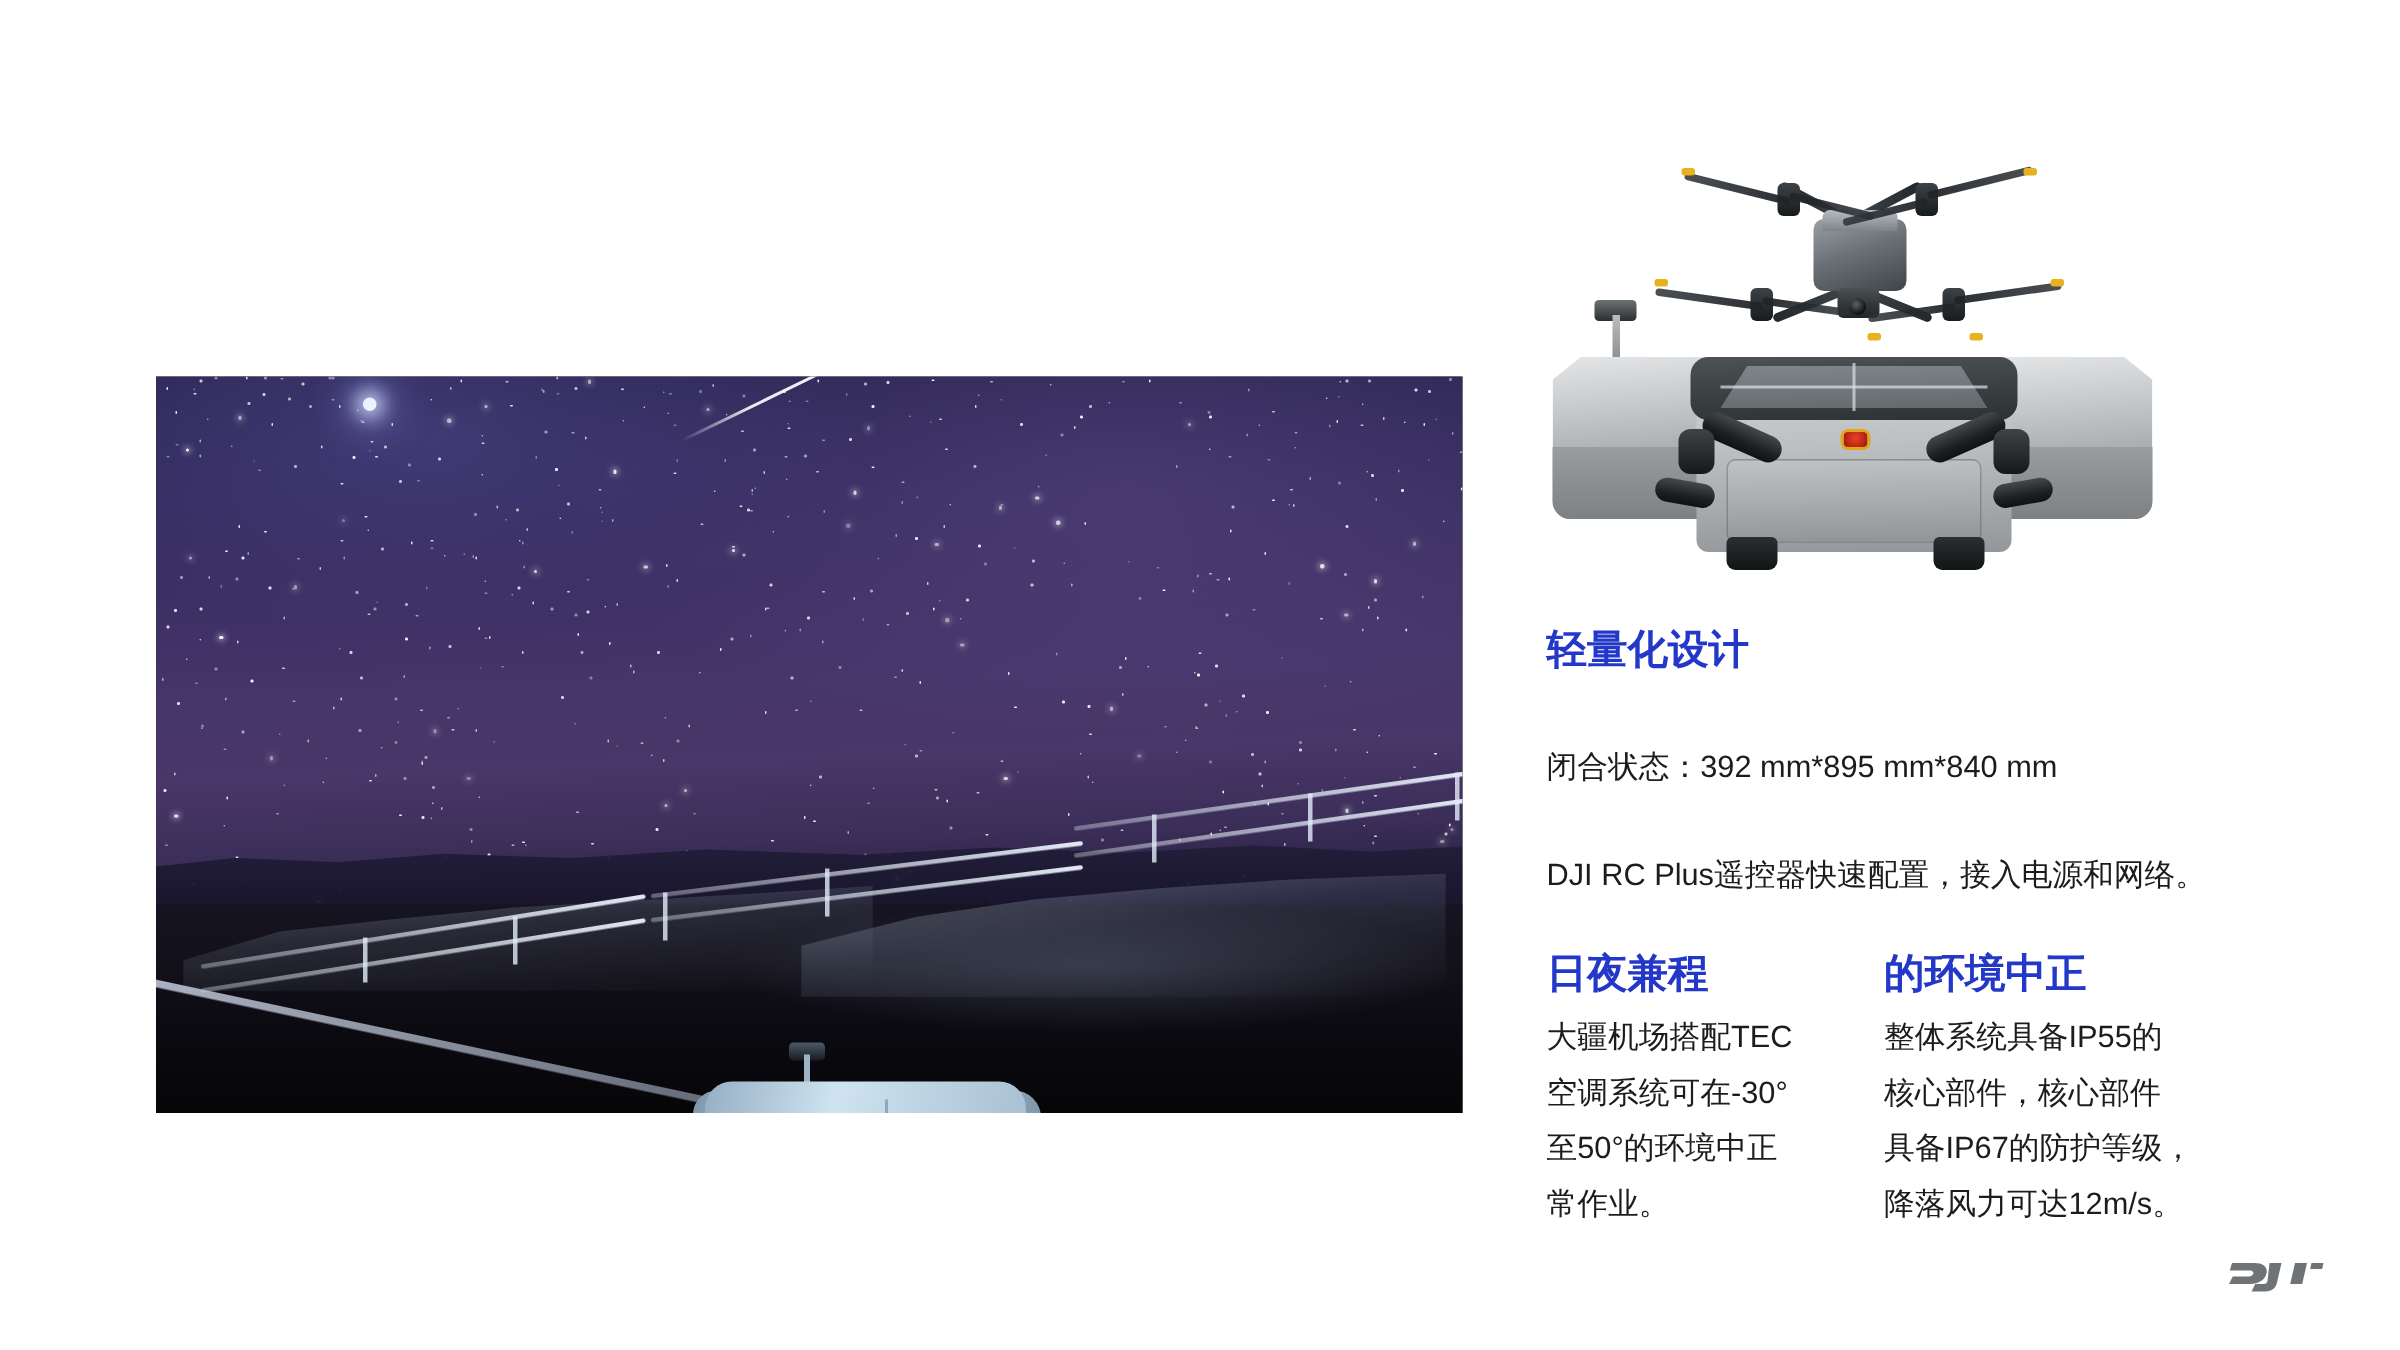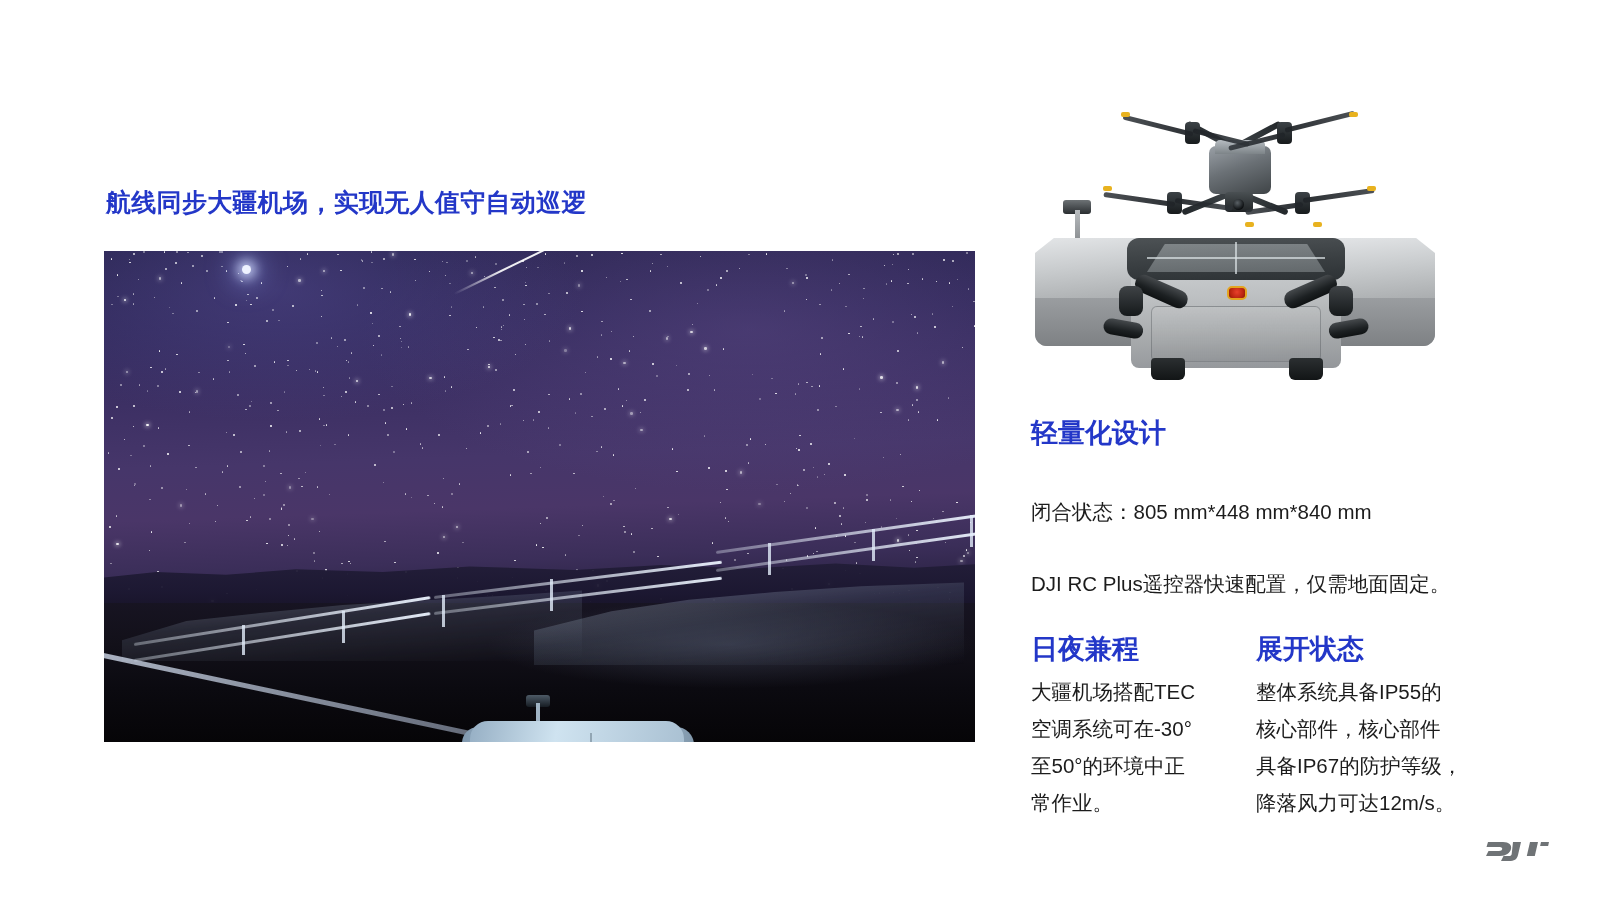--- a/index.html
+++ b/index.html
@@ -352,21 +352,20 @@
     right: 48px; bottom: 38px;
     width: 66px; height: 26px;
   }
   .dji-logo svg { display: block; }
 </style>
 </head>
 <body>
 
 <div id="slide">
 
-  <div class="subtitle">航线同步大疆机场，实现无人值守自动巡逻</div>
 
   <div class="photo-frame">
     <div class="sky"></div>
     <div class="stars" id="starfield">
         <i class="st" style="left:607.9px;top:291.0px;opacity:0.89"></i>
         <i class="st" style="left:49.8px;top:45.8px;opacity:0.63"></i>
         <i class="st" style="left:334.3px;top:183.4px;opacity:0.80"></i>
         <i class="st" style="left:655.3px;top:147.3px;opacity:0.35"></i>
         <i class="st" style="left:717.4px;top:86.2px;opacity:0.64"></i>
         <i class="st" style="left:54.5px;top:99.1px;opacity:0.92"></i>
@@ -1076,30 +1075,30 @@
       <div class="d2-knob" style="left:294px; top:66px;"></div>
       <div class="d2-arm" style="left:68px; top:104px; width:40px; height:16px; transform:rotate(10deg); transform-origin:right center;"></div>
       <div class="d2-arm" style="left:294px; top:104px; width:40px; height:16px; transform:rotate(-10deg); transform-origin:left center;"></div>
 
       <div class="d2-foot" style="left:116px;"></div>
       <div class="d2-foot" style="left:254px;"></div>
     </div>
   </div>
 
   <div class="sec-head" id="lw-head">轻量化设计</div>
-  <div class="body-line" id="lw-l2">闭合状态：805 mm*448 mm*840 mm</div>
-  <div class="body-line" id="lw-l4">DJI RC Plus遥控器快速配置，仅需地面固定。</div>
+  <div class="body-line" id="lw-l2">闭合状态：392 mm*895 mm*840 mm</div>
+  <div class="body-line" id="lw-l4">DJI RC Plus遥控器快速配置，接入电源和网络。</div>
 
   <div class="sec-head" id="dn-head">日夜兼程</div>
   <div class="body-line col-a cl1">大疆机场搭配TEC</div>
   <div class="body-line col-a cl2">空调系统可在-30°</div>
   <div class="body-line col-a cl3">至50°的环境中正</div>
   <div class="body-line col-a cl4">常作业。</div>
 
-  <div class="sec-head" id="wr-head">展开状态</div>
+  <div class="sec-head" id="wr-head">的环境中正</div>
   <div class="body-line col-b cl1">整体系统具备IP55的</div>
   <div class="body-line col-b cl2">核心部件，核心部件</div>
   <div class="body-line col-b cl3">具备IP67的防护等级，</div>
   <div class="body-line col-b cl4">降落风力可达12m/s。</div>
 
   <div class="dji-logo">
     <svg viewBox="0 0 66 26" width="66" height="26" aria-hidden="true">
       <g fill="#6f7376">
         <path d="M2 6 h15 c6 0 9 3 8 7 -1 4 -5 7 -11 7 H0 l2.5 -5 H13 c2 0 3 -1 3.2 -2 0.2 -1 -0.6 -2 -2.4 -2 H0.5 Z"></path>
         <path d="M27 6 h8 l-3 13 c-1 4.5 -4 6 -9 6 h-8 l2.5 -5 h5.5 c1.6 0 2.4 -0.6 2.7 -2 Z"></path>

